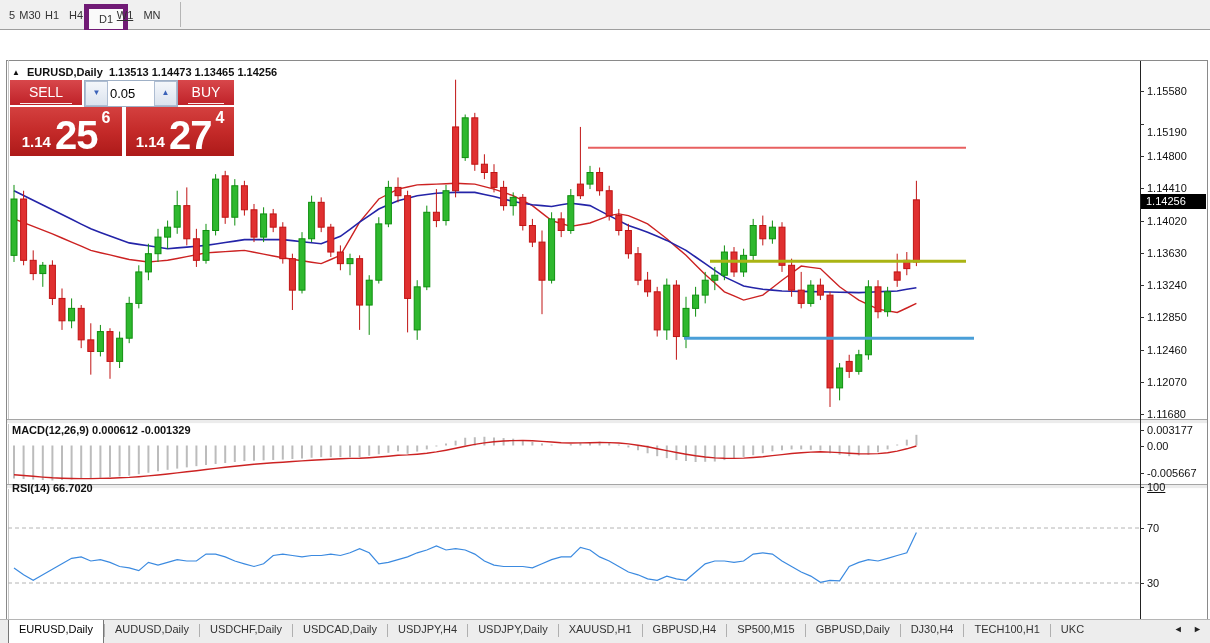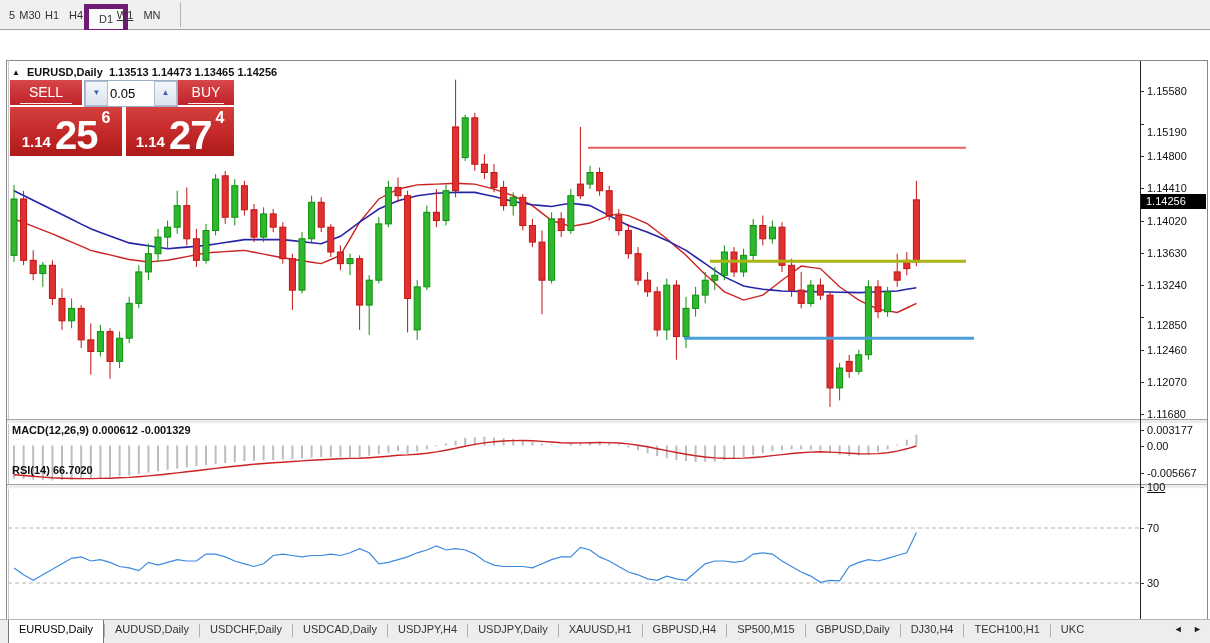--- a/index.html
+++ b/index.html
@@ -426,41 +426,41 @@
           <span class="sup">4</span>
         </div>
       </div>
     </div>
 
     <div class="ind-label" style="left:12px;top:394px">
       <span>MACD(12,26,9)</span>
       <span>0.000612</span>
       <span>-0.001329</span>
     </div>
-    <div class="ind-label" style="left:12px;top:434px">
+    <div class="ind-label" style="left:12px;top:452px">
       <span>RSI(14)</span>
       <span>66.7020</span>
     </div>
 
     <div id="axiscol">
         <div class="ax-label" style="left: 1147px; top: 55px;">1.15580</div>
         <div class="ax-tick" style="top: 61px;"></div>
         <div class="ax-label" style="left: 1147px; top: 88px; margin-top: 8px;">1.15190</div>
         <div class="ax-tick" style="top: 94px;"></div>
         <div class="ax-label" style="left: 1147px; top: 120px;">1.14800</div>
         <div class="ax-tick" style="top: 126px;"></div>
         <div class="ax-label" style="left: 1147px; top: 152px;">1.14410</div>
         <div class="ax-tick" style="top: 158px;"></div>
         <div class="ax-label" style="left: 1147px; top: 185px;">1.14020</div>
         <div class="ax-tick" style="top: 191px;"></div>
         <div class="ax-label" style="left: 1147px; top: 217px;">1.13630</div>
         <div class="ax-tick" style="top: 223px;"></div>
         <div class="ax-label" style="left: 1147px; top: 249px;">1.13240</div>
         <div class="ax-tick" style="top: 255px;"></div>
-        <div class="ax-label" style="left: 1147px; top: 289px;">1.12850</div>
+        <div class="ax-label" style="left: 1147px; top: 281px;">1.12850</div>
         <div class="ax-tick" style="top: 287px;"></div>
         <div class="ax-label" style="left: 1147px; top: 314px;">1.12460</div>
         <div class="ax-tick" style="top: 320px;"></div>
         <div class="ax-label" style="left: 1147px; top: 346px;">1.12070</div>
         <div class="ax-tick" style="top: 352px;"></div>
         <div class="ax-label" style="left: 1147px; top: 378px;">1.11680</div>
         <div class="ax-tick" style="top: 384px;"></div>
         <div class="ax-label" style="left: 1147px; top: 394px;">0.003177</div>
         <div class="ax-tick" style="top: 400px;"></div>
         <div class="ax-label" style="left: 1147px; top: 410px;">0.00</div>

